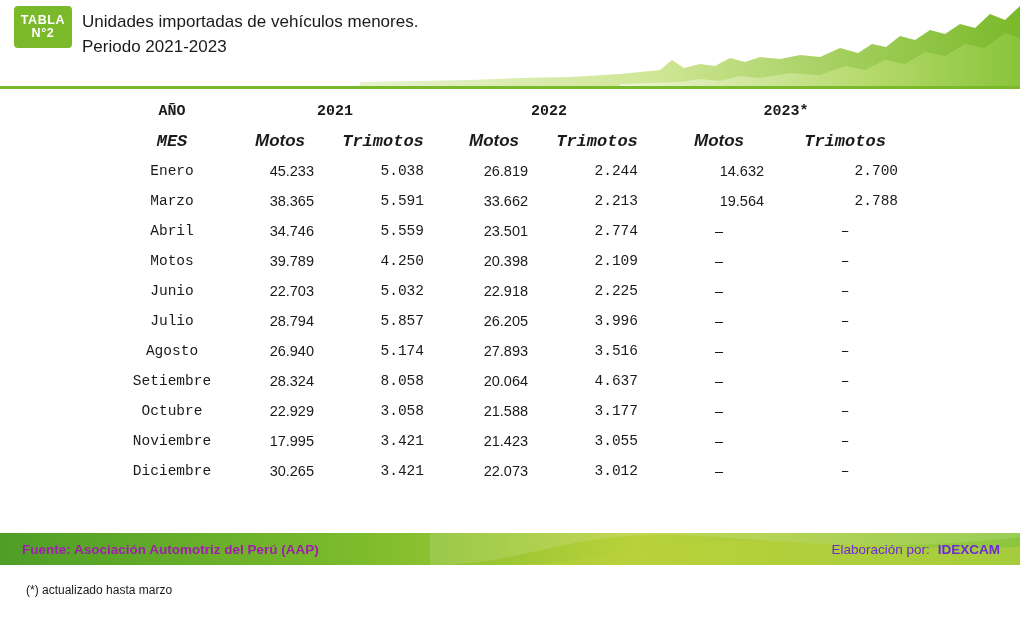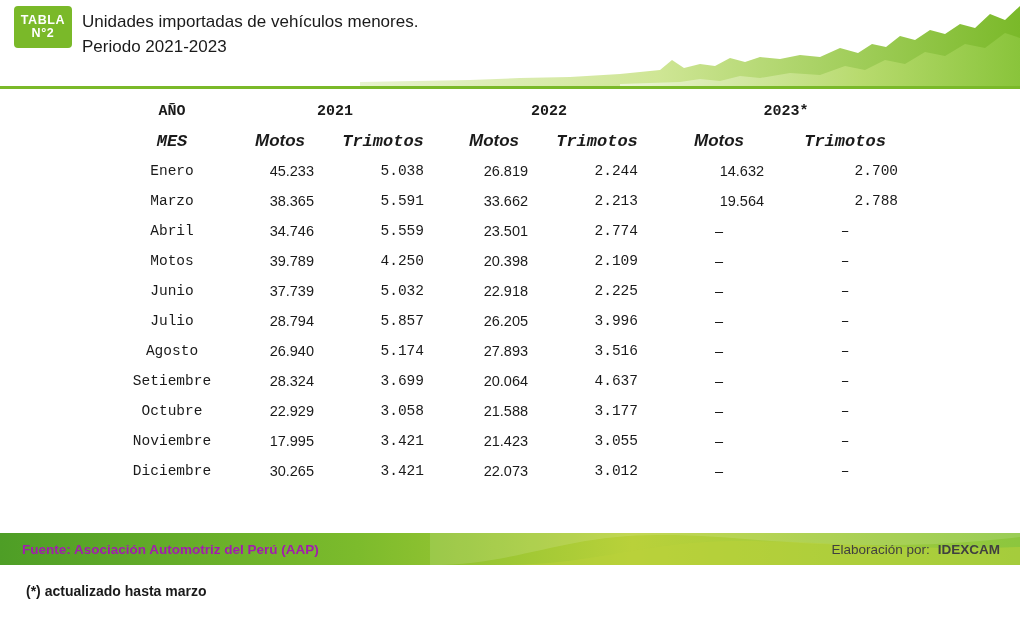--- a/index.html
+++ b/index.html
@@ -121,31 +121,31 @@
     color: #a21caf;
     font-size: 13.5px;
     font-weight: bold;
   }
   .footertext-right {
     position: absolute;
     right: 20px; top: 0;
     height: 32px;
     display: flex; align-items: center;
     gap: 8px;
-    color: #404040;
+    color: #6d28d9;
     font-size: 13.5px;
   }
   .footertext-right .lbl { font-weight: normal; }
   .footertext-right .val { font-weight: bold; }
 
   .note {
     position: absolute;
     left: 26px; top: 583px;
-    font-size: 14px;
-    font-weight: bold;
+    font-size: 12px;
+    font-weight: normal;
     color: #1a1a1a;
   }
 </style>
 </head>
 <body>
 
 <div class="page">
 
   <div class="header">
 
@@ -334,21 +334,21 @@
             </td>
             <td class="br bbthin">
               <div class="cell cDash">–</div>
             </td>
           </tr>
           <tr>
             <td class="bl br bbthin">
               <div class="cell cMonth">Junio</div>
             </td>
             <td class="bbthin">
-              <div class="cell cNum">37.739</div>
+              <div class="cell cNum">22.703</div>
             </td>
             <td class="br bbthin">
               <div class="cell cNum">5.032</div>
             </td>
             <td class="group-gap"></td>
             <td class="bl bbthin">
               <div class="cell cNum">22.918</div>
             </td>
             <td class="br bbthin">
               <div class="cell cNum">2.225</div>
@@ -412,21 +412,21 @@
             </td>
           </tr>
           <tr>
             <td class="bl br bbthin">
               <div class="cell cMonth">Setiembre</div>
             </td>
             <td class="bbthin">
               <div class="cell cNum">28.324</div>
             </td>
             <td class="br bbthin">
-              <div class="cell cNum">3.699</div>
+              <div class="cell cNum">8.058</div>
             </td>
             <td class="group-gap"></td>
             <td class="bl bbthin">
               <div class="cell cNum">20.064</div>
             </td>
             <td class="br bbthin">
               <div class="cell cNum">4.637</div>
             </td>
             <td class="group-gap"></td>
             <td class="bl bbthin">

